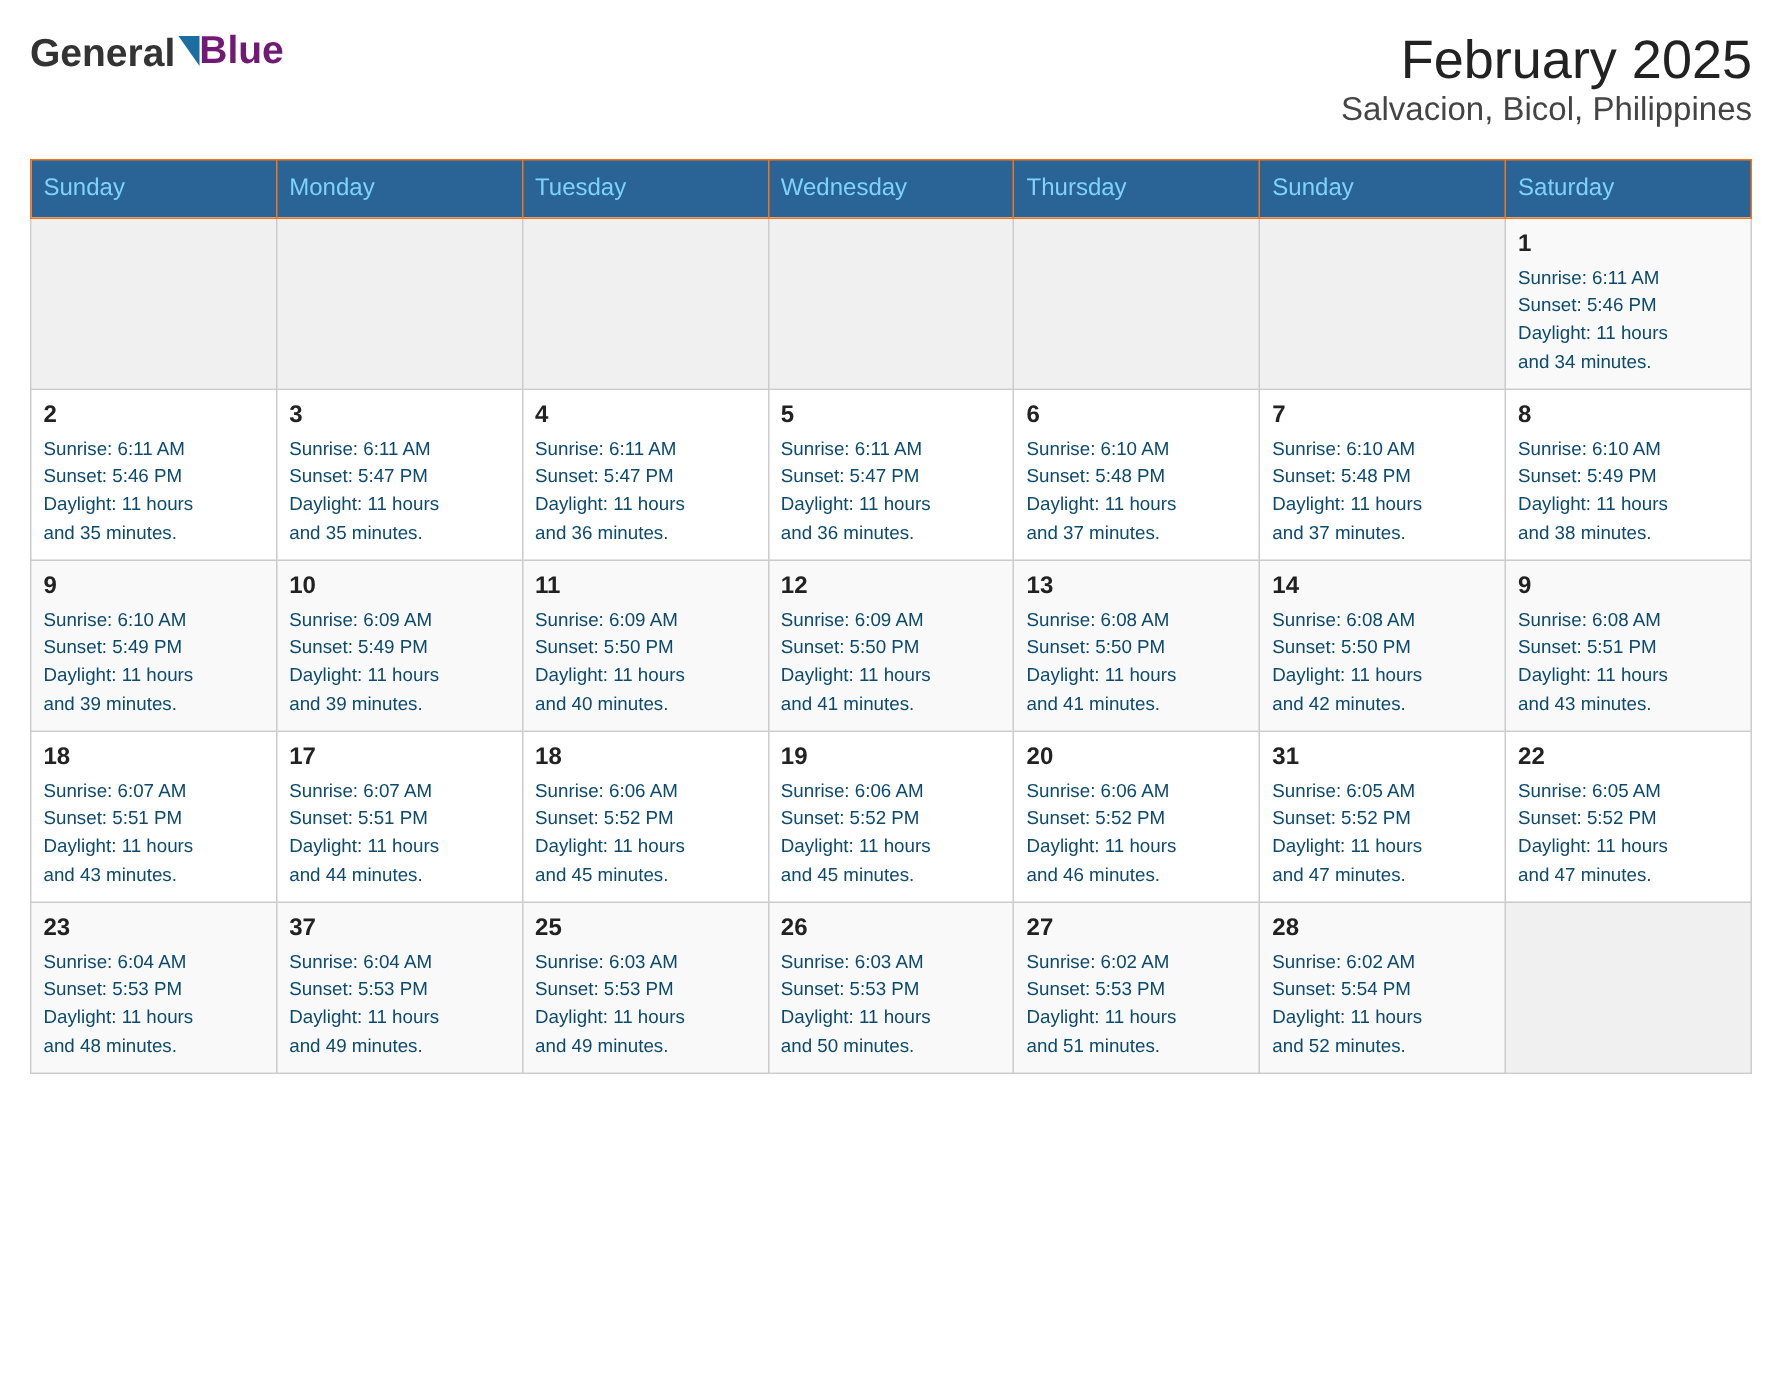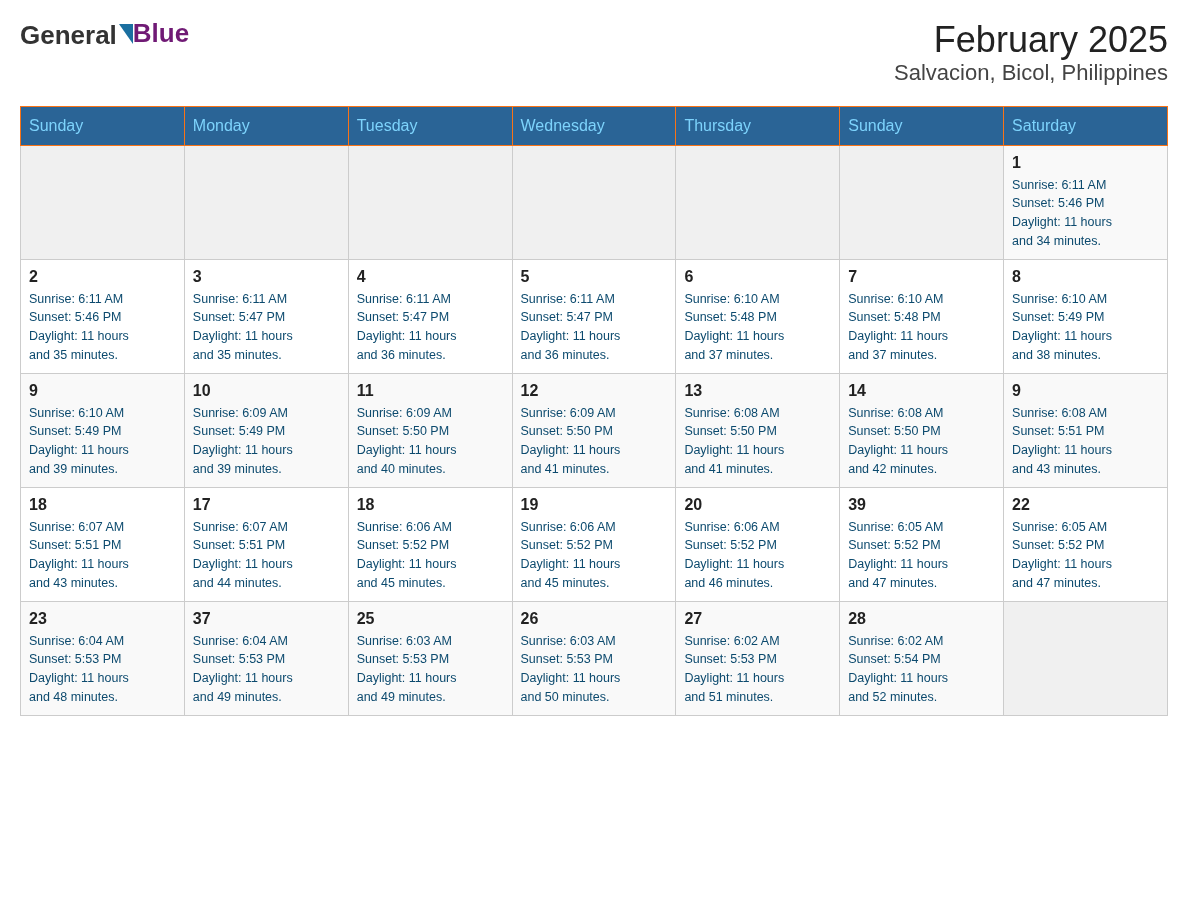--- a/index.html
+++ b/index.html
@@ -229,21 +229,21 @@
         </td>
         <td>
           <span class="day-number">19</span>
           <div class="day-info">Sunrise: 6:06 AM<br>Sunset: 5:52 PM<br>Daylight: 11 hours<br>and 45 minutes.</div>
         </td>
         <td>
           <span class="day-number">20</span>
           <div class="day-info">Sunrise: 6:06 AM<br>Sunset: 5:52 PM<br>Daylight: 11 hours<br>and 46 minutes.</div>
         </td>
         <td>
-          <span class="day-number">39</span>
+          <span class="day-number">31</span>
           <div class="day-info">Sunrise: 6:05 AM<br>Sunset: 5:52 PM<br>Daylight: 11 hours<br>and 47 minutes.</div>
         </td>
         <td>
           <span class="day-number">22</span>
           <div class="day-info">Sunrise: 6:05 AM<br>Sunset: 5:52 PM<br>Daylight: 11 hours<br>and 47 minutes.</div>
         </td>
       </tr>
       <tr class="row-odd">
         <td>
           <span class="day-number">23</span>

